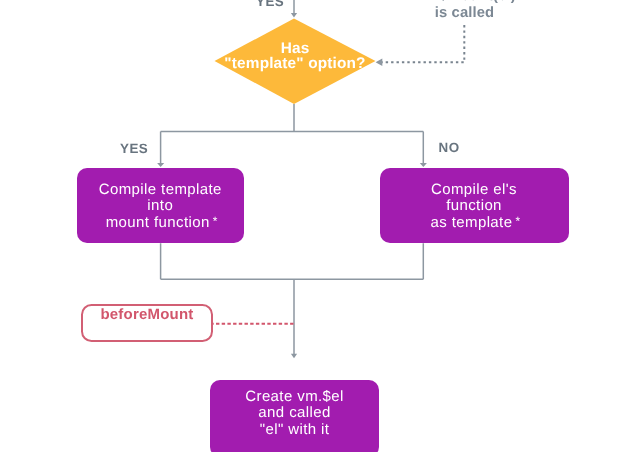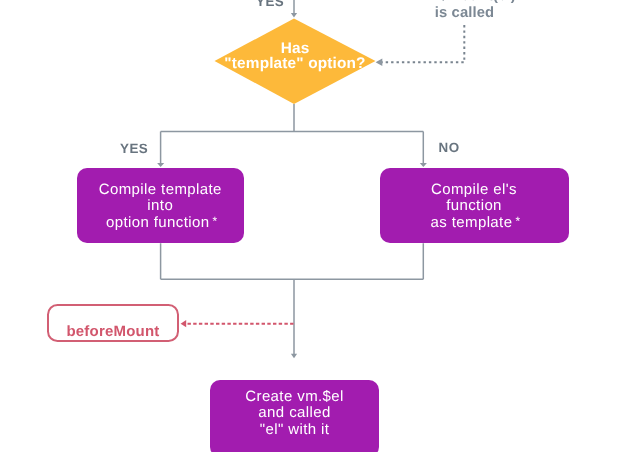--- a/index.html
+++ b/index.html
@@ -6,21 +6,21 @@
   *{-webkit-font-smoothing:antialiased;}
   body{width:643px;height:452px;background:#ffffff;font-family:"Liberation Sans",sans-serif;overflow:hidden;
        -webkit-font-smoothing:antialiased;text-rendering:geometricPrecision;}
   #stage{position:relative;width:643px;height:452px;background:#fff;transform:translateZ(0);}
   svg.layer{position:absolute;left:0;top:0;width:643px;height:452px;}
   .node>div{transform:translateZ(0);}
   .node{position:absolute;display:flex;align-items:center;justify-content:center;text-align:center;font-weight:bold;}
   .greenbox{background:#a21caf;border-radius:10px;color:#ffffff;font-size:15px;line-height:16.5px;font-weight:400;letter-spacing:.4px;}
   .dtxt{transform:translateZ(0);color:#ffffff;font-size:15.4px;line-height:15.5px;letter-spacing:.15px;}
   .hookbadge{position:absolute;border:2px solid #d25f74;border-radius:10.5px;background:#fff;
-             display:flex;align-items:flex-end;justify-content:center;}
+             display:flex;align-items:flex-start;justify-content:center;margin-left:34px;}
   .hooklabel{color:#d2566c;font-size:15px;font-weight:bold;letter-spacing:.2px;transform:translateZ(0);}
   .star{font-size:12px;position:relative;top:-1.5px;left:3px;}
   .yesno{position:absolute;transform:translateZ(0);color:#68747f;font-size:13.4px;font-weight:bold;letter-spacing:.5px;}
   .calltext{position:absolute;transform:translateZ(0);color:#7c8894;font-size:14.8px;font-weight:bold;line-height:17px;text-align:center;letter-spacing:.1px;}
 </style>
 </head>
 <body>
 
 <div id="stage">
 
@@ -62,21 +62,21 @@
   <div class="yesno" style="left:256px;top:-6px;">YES</div>
 
   <div class="yesno" style="left:120px;top:141px;">YES</div>
 
   <div class="yesno" style="left:438.5px;top:140px;">NO</div>
 
   <div class="node greenbox" style="left:77px;top:168px;width:166.5px;height:75.2px;padding-top:2px;box-sizing:border-box;">
     <div>
       <div>Compile template</div>
       <div>into</div>
-      <div><span>option function</span><span class="star">*</span></div>
+      <div><span>mount function</span><span class="star">*</span></div>
     </div>
   </div>
 
   <div class="node greenbox" style="left:339.5px;top:168px;width:189px;height:75.2px;padding-top:2px;box-sizing:border-box;margin-left:40px;">
     <div>
       <div>Compile el's</div>
       <div>function</div>
       <div><span>as template</span><span class="star">*</span></div>
     </div>
   </div>

